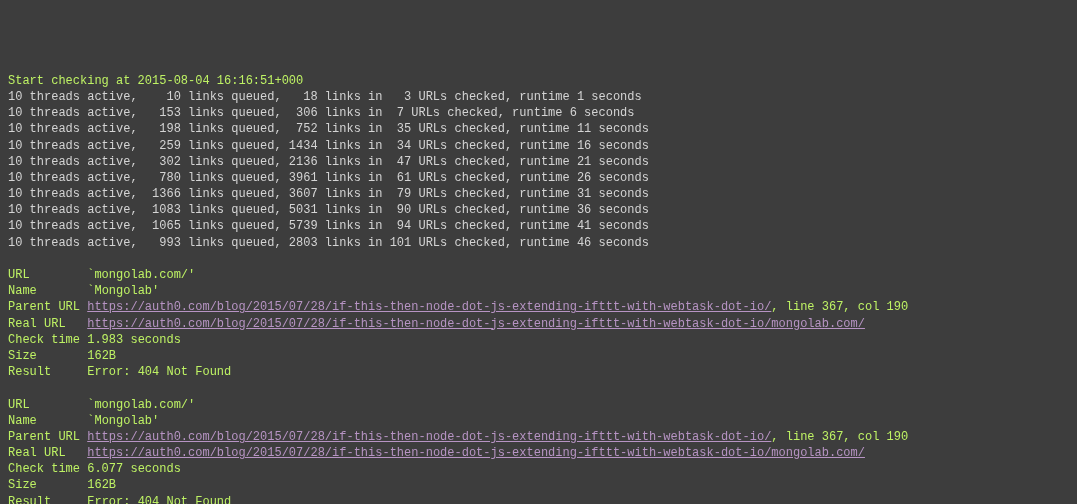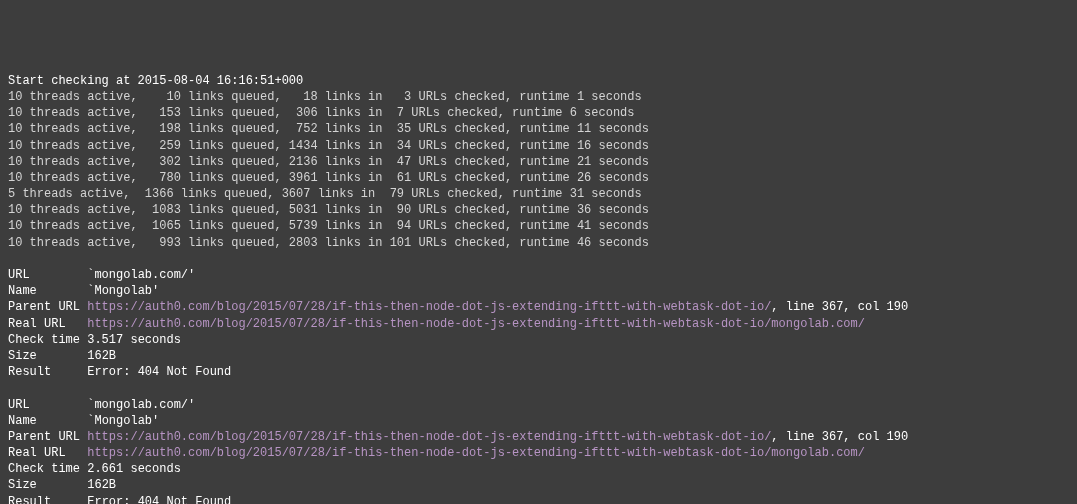--- a/index.html
+++ b/index.html
@@ -10,55 +10,56 @@
       font-family: "Menlo", "Monaco", "Courier New", monospace;
       font-size: 12px;
       line-height: 1.35;
       white-space: pre;
       overflow: hidden;
       width: 1077px;
       box-sizing: border-box;
     }
     .link {
       color: #b794c4;
+      text-decoration: underline;
     }
     .white-text {
-      color: #ffffff;
+      color: #bef264;
     }
   </style>
 </head>
 <body>
 
 
 
 <div><span class="white-text">Start checking at 2015-08-04 16:16:51+000</span>
 <span>10 threads active,    10 links queued,   18 links in   3 URLs checked, runtime 1 seconds</span>
 <span>10 threads active,   153 links queued,  306 links in  7 URLs checked, runtime 6 seconds</span>
 <span>10 threads active,   198 links queued,  752 links in  35 URLs checked, runtime 11 seconds</span>
 <span>10 threads active,   259 links queued, 1434 links in  34 URLs checked, runtime 16 seconds</span>
 <span>10 threads active,   302 links queued, 2136 links in  47 URLs checked, runtime 21 seconds</span>
 <span>10 threads active,   780 links queued, 3961 links in  61 URLs checked, runtime 26 seconds</span>
-<span>5 threads active,  1366 links queued, 3607 links in  79 URLs checked, runtime 31 seconds</span>
+<span>10 threads active,  1366 links queued, 3607 links in  79 URLs checked, runtime 31 seconds</span>
 <span>10 threads active,  1083 links queued, 5031 links in  90 URLs checked, runtime 36 seconds</span>
 <span>10 threads active,  1065 links queued, 5739 links in  94 URLs checked, runtime 41 seconds</span>
 <span>10 threads active,   993 links queued, 2803 links in 101 URLs checked, runtime 46 seconds</span>
 
 <span class="white-text">URL</span>        <span class="white-text">`mongolab.com/'</span>
 <span class="white-text">Name</span>       <span class="white-text">`Mongolab'</span>
 <span class="white-text">Parent URL</span> <span class="link">https://auth0.com/blog/2015/07/28/if-this-then-node-dot-js-extending-ifttt-with-webtask-dot-io/</span><span class="white-text">, line 367, col 190</span>
 <span class="white-text">Real URL</span>   <span class="link">https://auth0.com/blog/2015/07/28/if-this-then-node-dot-js-extending-ifttt-with-webtask-dot-io/mongolab.com/</span>
-<span class="white-text">Check time</span> <span class="white-text">3.517 seconds</span>
+<span class="white-text">Check time</span> <span class="white-text">1.983 seconds</span>
 <span class="white-text">Size</span>       <span class="white-text">162B</span>
 <span class="white-text">Result</span>     <span class="white-text">Error: 404 Not Found</span>
 
 <span class="white-text">URL</span>        <span class="white-text">`mongolab.com/'</span>
 <span class="white-text">Name</span>       <span class="white-text">`Mongolab'</span>
 <span class="white-text">Parent URL</span> <span class="link">https://auth0.com/blog/2015/07/28/if-this-then-node-dot-js-extending-ifttt-with-webtask-dot-io/</span><span class="white-text">, line 367, col 190</span>
 <span class="white-text">Real URL</span>   <span class="link">https://auth0.com/blog/2015/07/28/if-this-then-node-dot-js-extending-ifttt-with-webtask-dot-io/mongolab.com/</span>
-<span class="white-text">Check time</span> <span class="white-text">2.661 seconds</span>
+<span class="white-text">Check time</span> <span class="white-text">6.077 seconds</span>
 <span class="white-text">Size</span>       <span class="white-text">162B</span>
 <span class="white-text">Result</span>     <span class="white-text">Error: 404 Not Found</span>
 
 
 
 </div>
 
 
 
 

